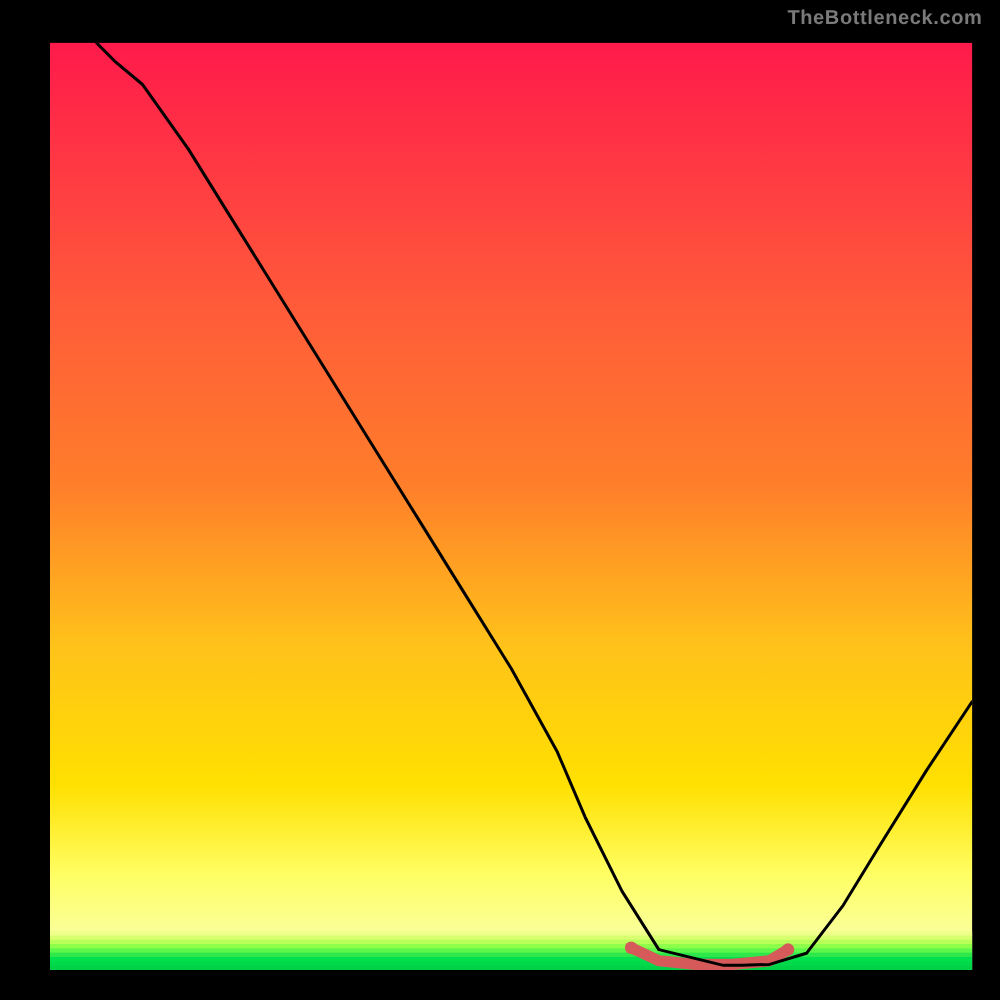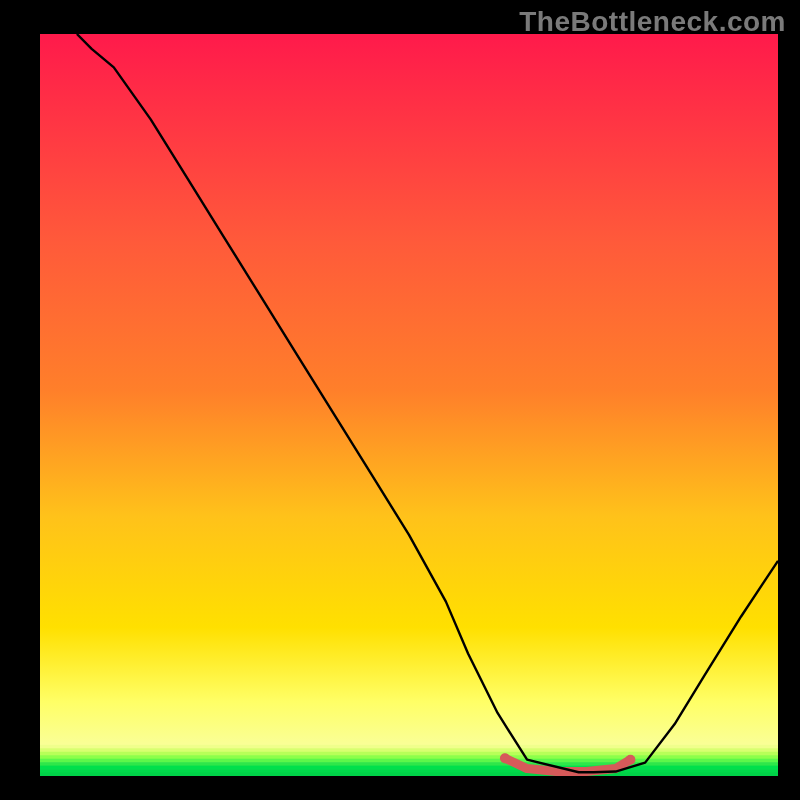--- a/index.html
+++ b/index.html
@@ -1,17 +1,17 @@
 <!DOCTYPE html>
 <html><head>
 <meta charset="utf-8">
 <style>
   * { margin: 0; padding: 0; box-sizing: border-box; }
   body { width: 800px; height: 800px; background: #000; position: relative; font-family: Arial, sans-serif; }
-  .watermark { position: absolute; top: 6px; right: 14px; color: #7a7a7a; font-size: 28px; font-weight: 600; letter-spacing: 0.5px; z-index: 10; }
+  .watermark { position: absolute; top: 6px; right: 14px; color: #7a7a7a; font-size: 16px; font-weight: 600; letter-spacing: 0.5px; z-index: 10; }
   .plot-frame { position: absolute; left: 40px; top: 34px; right: 22px; bottom: 24px; background: #000; }
   .plot-inner { position: absolute; inset: 0; overflow: hidden; }
   svg { display: block; }
 </style>
 </head>
 <body>
 
 <div class="watermark">TheBottleneck.com</div>
 
 <div class="plot-frame">

